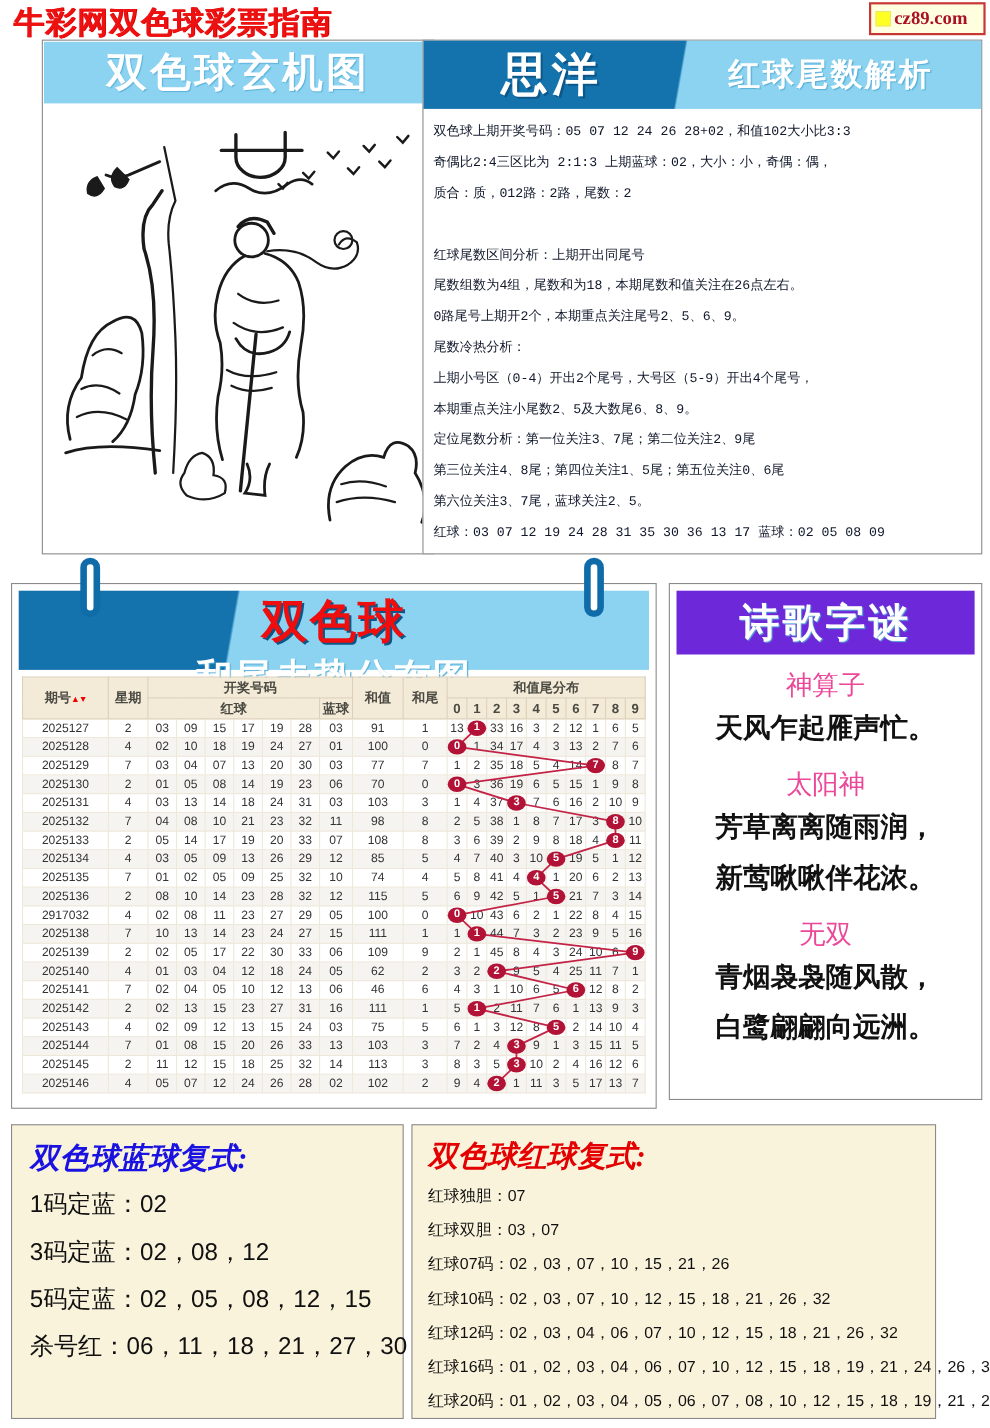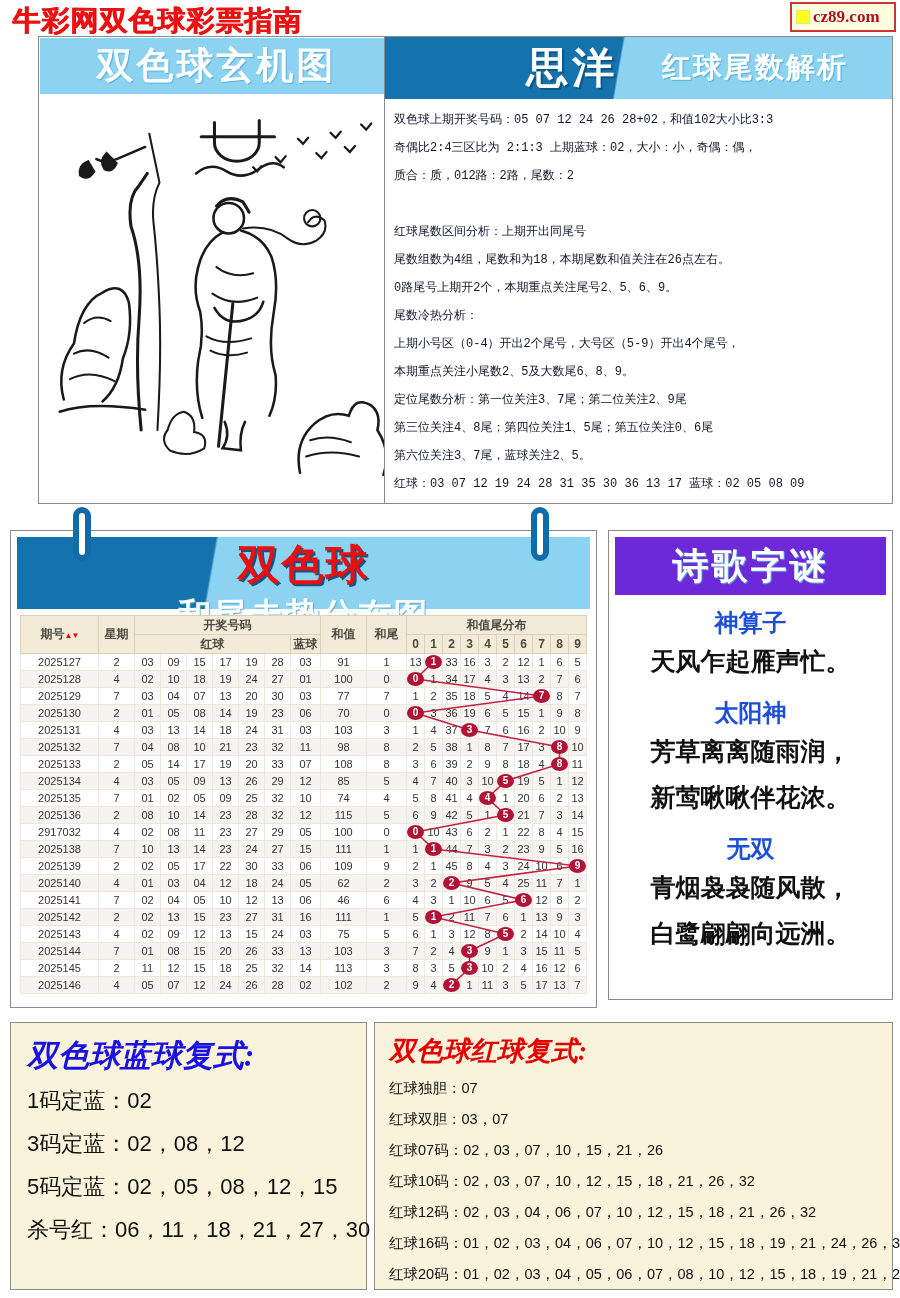--- a/index.html
+++ b/index.html
@@ -19,21 +19,21 @@
   
   #panelA { left:10px; top:36px; width:357px; height:468px; padding:1px;margin-left:28px; }
   .strip-title { background:#8bd3f0; height:56px; display:flex; align-items:center; justify-content:center;
     color:#fff; font-weight:900; font-size:37px; letter-spacing:3px; text-shadow:1px 1px 1px #5ab0d8; }
   #illustration { width:100%; height:392px; }
 
   
   #panelB { left:384px; top:36px; width:509px; height:468px; }
   .banner { height:62px; display:flex; align-items:center;
     background:linear-gradient(100deg,#1472ac 0 46%,#8bd3f0 46.4%); }
-  .banner .brand { width:46%; text-align:right; color:#fff; font-weight:900; font-size:42px;
+  .banner .brand { width:46%; text-align:center; color:#fff; font-weight:900; font-size:42px;
     letter-spacing:4px; text-shadow:2px 2px 0 #0c5688; }
   .banner .sub { width:54%; text-align:center; color:#fff; font-weight:900; font-size:29px;
     letter-spacing:2px; text-shadow:1px 1px 1px #58aed6; }
   #analysis-body { padding:7px 9px; }
   .aline { font-size:12px; line-height:28px; min-height:28px; color:#0f172a; white-space:nowrap;font-family:Liberation Mono, monospace; }
 
   
   #panelC { left:10px; top:530px; width:587px; height:478px; overflow:visible; }
   .clip { position:absolute; top:-24px; width:18px; height:54px; background:#fff;
     border:6px solid #0f6ca8; border-radius:14px; z-index:6; }
@@ -58,31 +58,31 @@
   td.miss { color:#d9c6a8; }
   .sort-arrows { color:#e00; font-size:8px; letter-spacing:-1px; }
   .hit { display:inline-block; width:17px; height:14px; line-height:14px; border-radius:50%;
     background:#b11235; color:#fff; font-weight:bold; font-size:10px; position:relative; z-index:3; }
   #trend-svg { position:absolute; left:0; top:0; z-index:2; pointer-events:none; }
 
   
   #panelD { left:608px; top:530px; width:285px; height:470px; padding:6px; }
   #poem-title { background:#6d28d9; height:58px; display:flex; align-items:center; justify-content:center;
     color:#fff; font-weight:900; font-size:36px; letter-spacing:3px; text-shadow:1px 1px 1px #5ab0d8; }
-  .poem-name { text-align:center; color:#1d4ed8; font-weight:700; font-size:24px; margin-top:12px;
+  .poem-name { text-align:center; color:#ec4899; font-weight:400; font-size:24px; margin-top:12px;
     font-family:"Liberation Serif", serif; }
   .poem-line { text-align:center; color:#111; font-weight:bold; font-size:25px; line-height:46px;
     font-family:"DejaVu Serif", serif; }
 
   
   #panelE { left:10px; top:1022px; width:357px; height:268px; background:#faf3dc; padding:8px 16px; }
-  #panelE .ptitle { color:#1a12e0; font-weight:900; font-style:italic; font-size:31px;
+  #panelE .ptitle { color:#1a12e0; font-weight:900; font-style:italic; font-size:27px;
     font-family:"Liberation Serif", serif; margin:4px 0 2px; }
   #panelE .bline { font-size:22px; color:#101010; line-height:43px; white-space:nowrap; }
-  #panelF { left:374px; top:1022px; width:519px; height:268px; background:#faf3dc; padding:8px 14px; }
+  #panelF { left:374px; top:1022px; width:477px; height:268px; background:#faf3dc; padding:8px 14px; }
   #panelF .ptitle { color:#e40000; font-weight:900; font-style:italic; font-size:27px;
     font-family:"Liberation Serif", serif; margin:2px 0 4px; }
   #panelF .rline { font-size:14.5px; color:#101010; line-height:31px; white-space:nowrap; }
 </style>
 </head>
 <body>
 
 <div id="stage">
 
   <div class="main-title">牛彩网双色球彩票指南</div>

